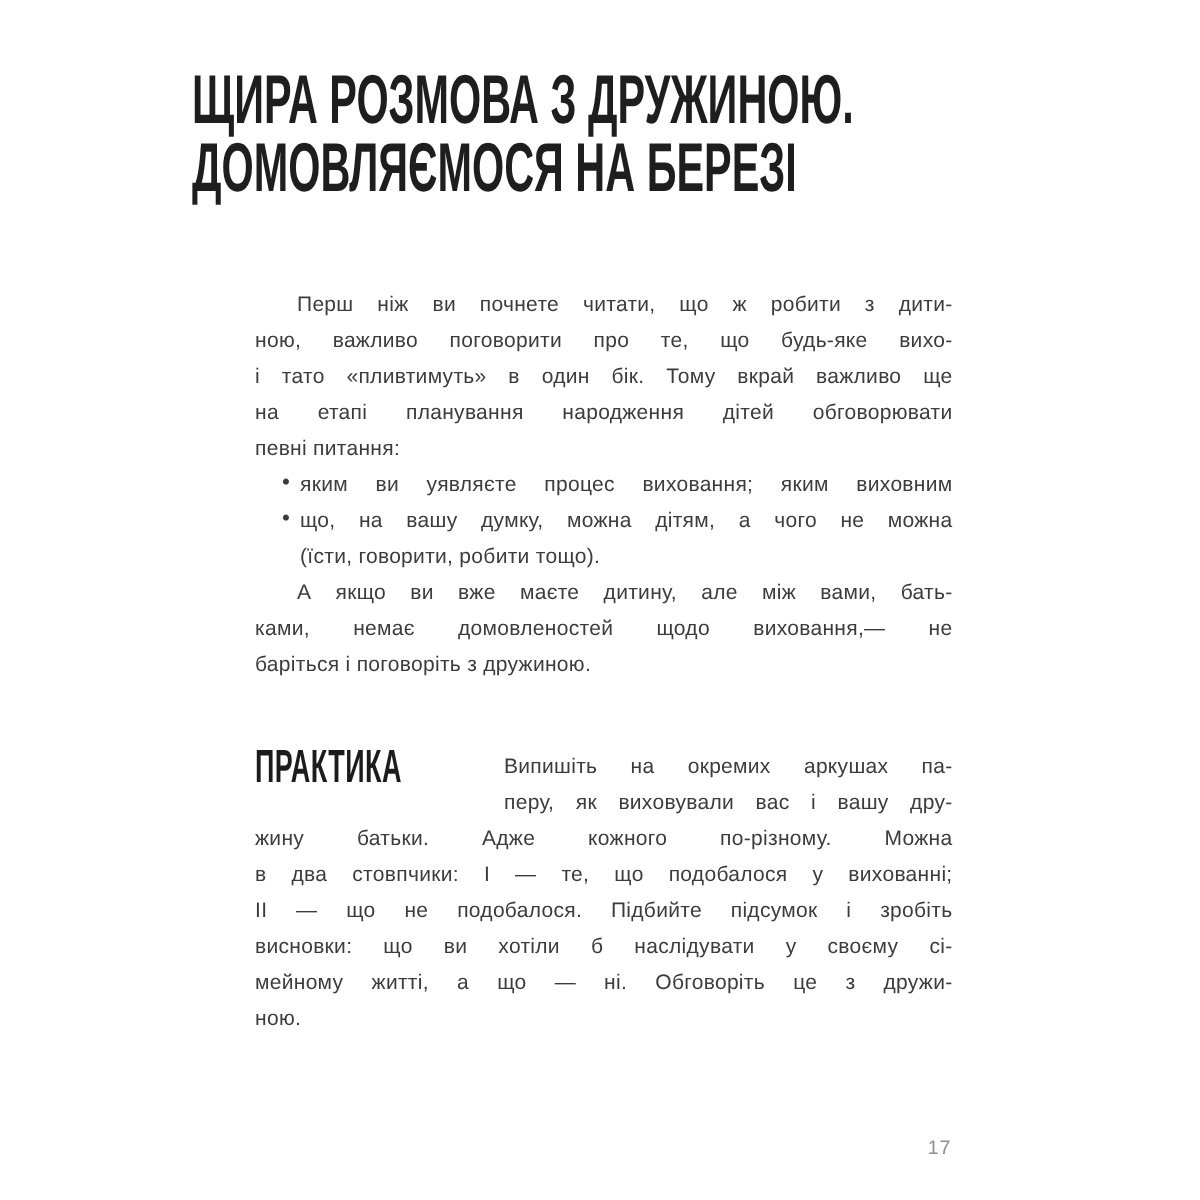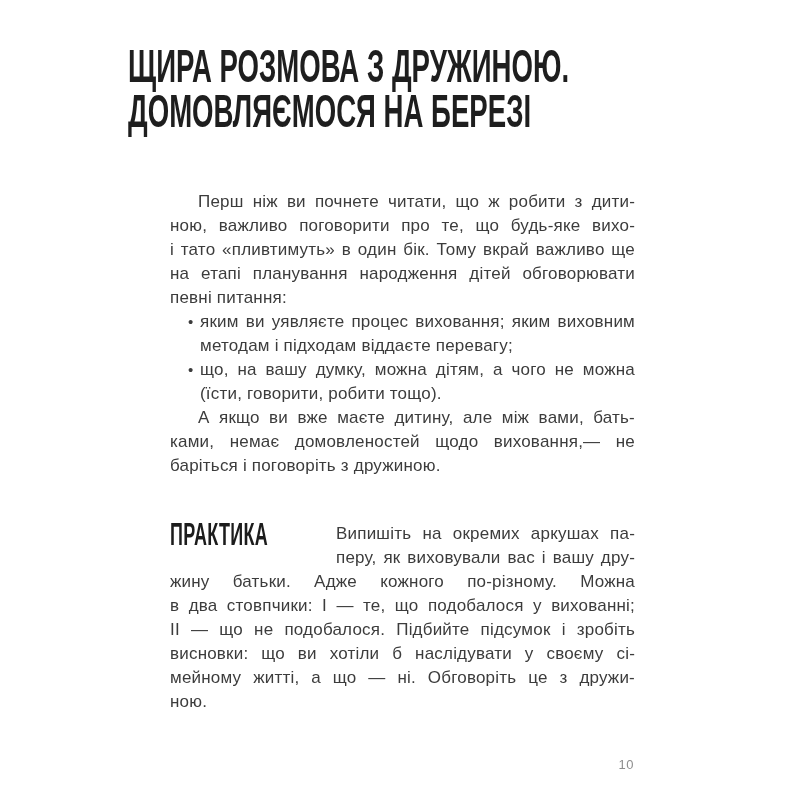--- a/index.html
+++ b/index.html
@@ -30,21 +30,21 @@
   }
   .content {
     position: absolute;
     left: 170px;
     top: 134px;
     width: 465px;
   }
   .para { margin: 0; }
   .para-intro { margin-top: 56px; }
   .ln {
-    font-size: 17px;
+    font-size: 14px;
     line-height: 24px;
     letter-spacing: 0.2px;
     text-align: left;
     white-space: normal;
   }
   .jl { text-align: justify; text-align-last: justify; }
   .ind { padding-left: 28px; }
   .bullets { margin: 0; }
   .bullet { display: flex; padding-left: 18px; }
   .dot {
@@ -102,21 +102,20 @@
       <div class="ln jl">і тато «пливтимуть» в один бік. Тому вкрай важливо ще</div>
       <div class="ln jl">на етапі планування народження дітей обговорювати</div>
       <div class="ln">певні питання:</div>
     </div>
 
     <div class="bullets">
       <div class="bullet">
         <span class="dot">•</span>
         <div class="blines">
           <div class="ln jl">яким ви уявляєте процес виховання; яким виховним</div>
-          <div class="ln">методам і підходам віддаєте перевагу;</div>
         </div>
       </div>
       <div class="bullet">
         <span class="dot">•</span>
         <div class="blines">
           <div class="ln jl">що, на вашу думку, можна дітям, а чого не можна</div>
           <div class="ln">(їсти, говорити, робити тощо).</div>
         </div>
       </div>
     </div>
@@ -140,15 +139,15 @@
       <div class="ln jl">жину батьки. Адже кожного по-різному. Можна</div>
       <div class="ln jl">в два стовпчики: І — те, що подобалося у вихованні;</div>
       <div class="ln jl">ІІ — що не подобалося. Підбийте підсумок і зробіть</div>
       <div class="ln jl">висновки: що ви хотіли б наслідувати у своєму сі-</div>
       <div class="ln jl">мейному житті, а що — ні. Обговоріть це з дружи-</div>
       <div class="ln">ною.</div>
     </div>
 
   </div>
 
-  <div class="pageno">10</div>
+  <div class="pageno">17</div>
 
 </div>
 
 </body></html>

